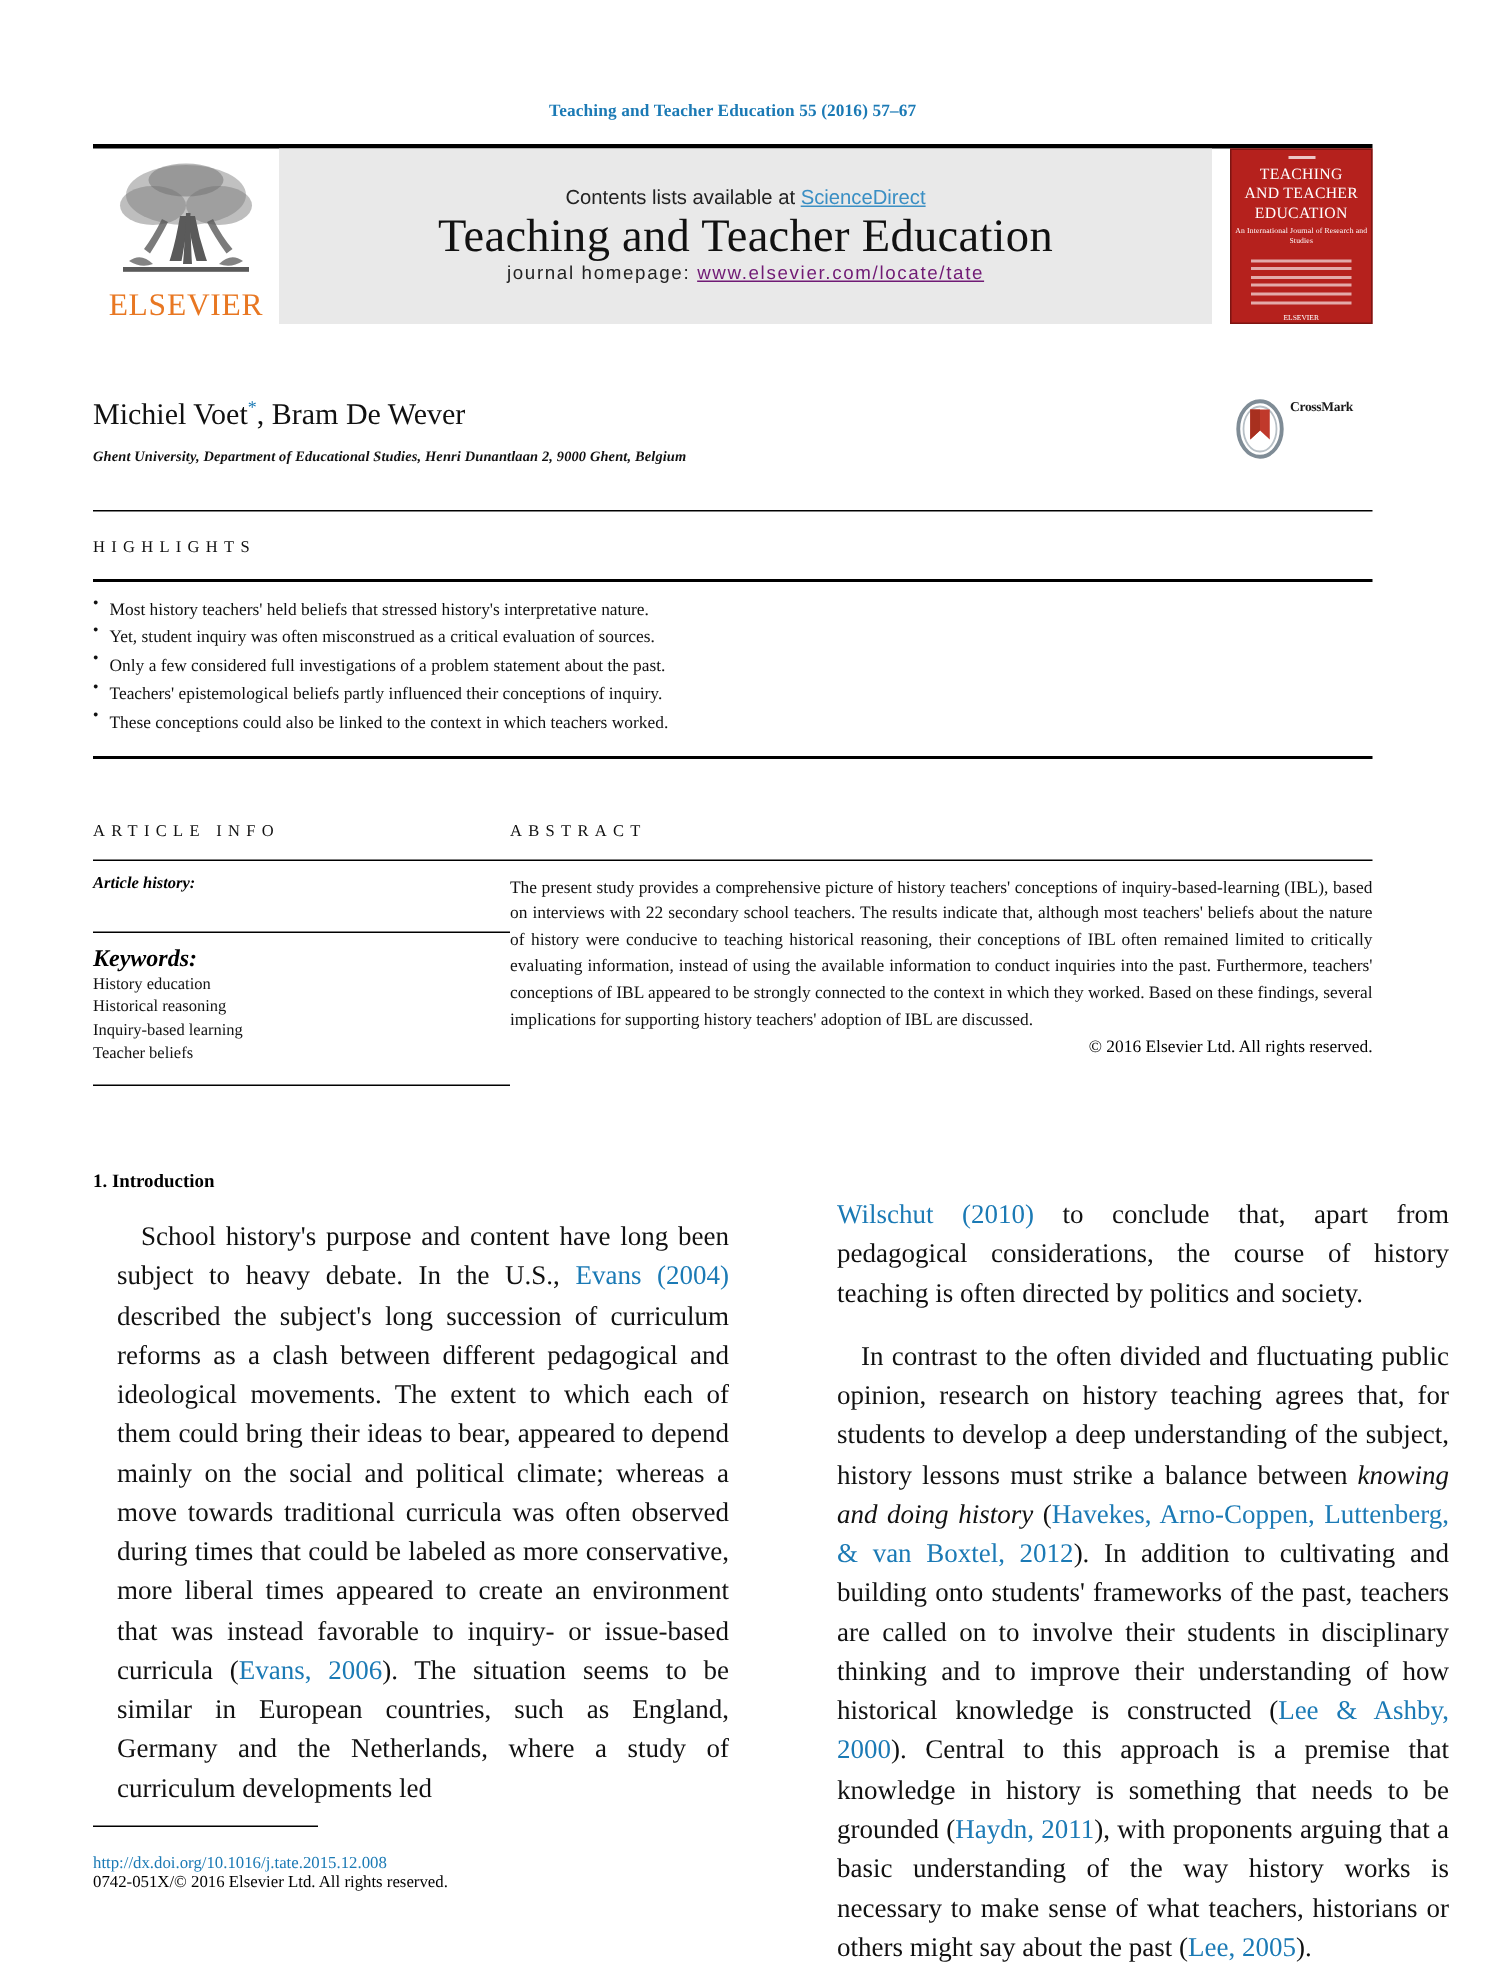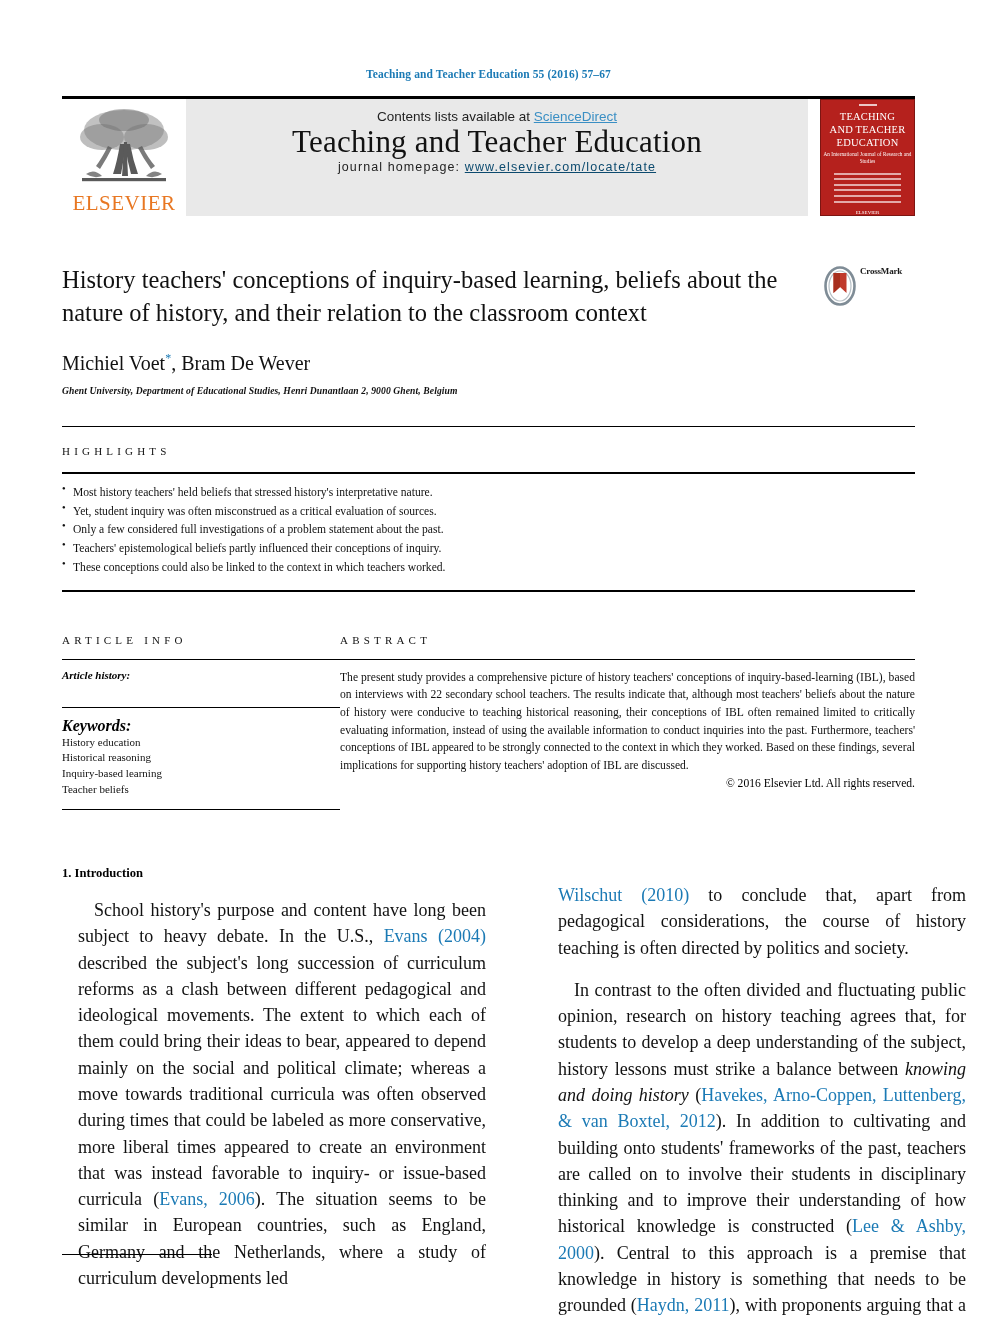--- a/index.html
+++ b/index.html
@@ -59,21 +59,21 @@
     font-size: 21px;
     letter-spacing: .5px;
     line-height: 1;
     margin-top: 1px;
   }
   .masthead-center {
     flex: 1 1 auto;
     background: #e9e9e9;
     display: flex;
     flex-direction: column;
-    justify-content: flex-start;
+    justify-content: center;
     align-items: center;
     padding: 10px 0 12px 0;
     box-sizing: border-box;
   }
   .contents-line {
     font-family: "Liberation Sans", sans-serif;
     font-size: 13.5px;
     color: #222;
   }
   .contents-line .sd-link { color: #3a8fc4; }
@@ -82,21 +82,21 @@
     font-size: 31px;
     color: #111;
     letter-spacing: .2px;
   }
   .homepage-line {
     font-family: "Liberation Sans", sans-serif;
     font-size: 12.5px;
     letter-spacing: 1.1px;
     color: #222;
   }
-  .homepage-line .hp-link { color: #0c4a6e; }
+  .homepage-line .hp-link { color: #701a75; }
   .cover-thumb {
     width: 95px;
     flex: 0 0 95px;
     margin-left: 12px;
     background: #b5211d;
     border: 1px solid #7d1512;
     box-sizing: border-box;
     display: flex;
     flex-direction: column;
     align-items: center;
@@ -369,21 +369,20 @@
           <div></div>
           <div></div>
           <div></div>
           <div></div>
       </div>
       <div class="cover-bottom">ELSEVIER</div>
     </div>
   </div>
 
   <div class="title-block">
-    <h1 class="article-title">History teachers' conceptions of inquiry-based learning, beliefs about the nature of history, and their relation to the classroom context</h1>
 
     <div class="crossmark">
       <svg width="34" height="40" viewBox="0 0 34 40">
         <ellipse cx="17" cy="20" rx="14.5" ry="18.5" fill="#ffffff" stroke="#7f8c96" stroke-width="2.6"></ellipse>
         <ellipse cx="17" cy="20" rx="11" ry="15" fill="#ffffff" stroke="#b8c0c6" stroke-width="1.2"></ellipse>
         <path d="M10.5 7 h13 v20 l-6.5 -6 l-6.5 6 z" fill="#c0392b"></path>
         <path d="M10.5 7 h6.5 v14 l-6.5 6 z" fill="#a8301f"></path>
       </svg>
       <span class="crossmark-word">CrossMark</span>
     </div>
@@ -454,15 +453,19 @@
 
     <div class="body-col">
       <p class="para"><a class="ref" href="#">Wilschut (2010)</a><span> to conclude that, apart from pedagogical considerations, the course of history teaching is often directed by politics and society.</span></p>
       <p class="para indent"><span>In contrast to the often divided and fluctuating public opinion, research on history teaching agrees that, for students to develop a deep understanding of the subject, history lessons must strike a balance between </span><span class="ital">knowing and doing history</span><span> (</span><a class="ref" href="#">Havekes, Arno-Coppen, Luttenberg, &amp; van Boxtel, 2012</a><span>). In addition to cultivating and building onto students' frameworks of the past, teachers are called on to involve their students in disciplinary thinking and to improve their understanding of how historical knowledge is constructed (</span><a class="ref" href="#">Lee &amp; Ashby, 2000</a><span>). Central to this approach is a premise that knowledge in history is something that needs to be grounded (</span><a class="ref" href="#">Haydn, 2011</a><span>), with proponents arguing that a basic understanding of the way history works is necessary to make sense of what teachers, historians or others might say about the past (</span><a class="ref" href="#">Lee, 2005</a><span>).</span></p>
       <p class="para indent"><span>According to </span><a class="ref" href="#">Ashby (2005)</a><span>, the concept of evidence is</span></p>
     </div>
   </div>
 
   <div class="footnote-area">
     <div class="footnote-rule"></div>
+    <div class="doi-block">
+      <a class="doi-link" href="#">http://dx.doi.org/10.1016/j.tate.2015.12.008</a>
+      <div class="issn-line">0742-051X/© 2016 Elsevier Ltd. All rights reserved.</div>
+    </div>
   </div>
 
 </div>
 
 </body></html>

